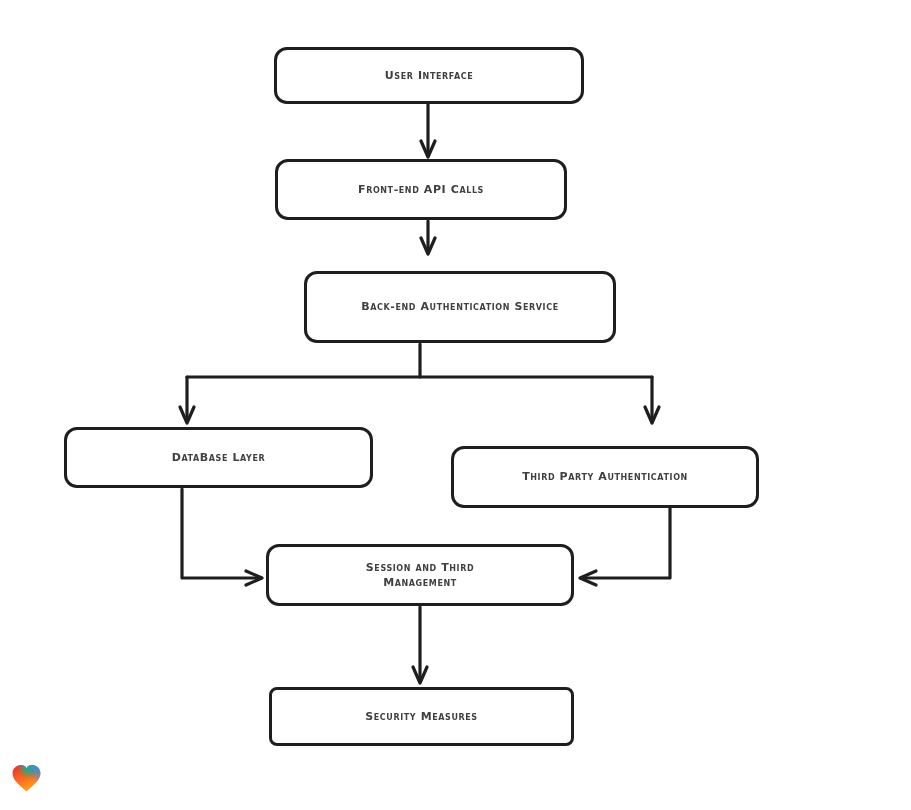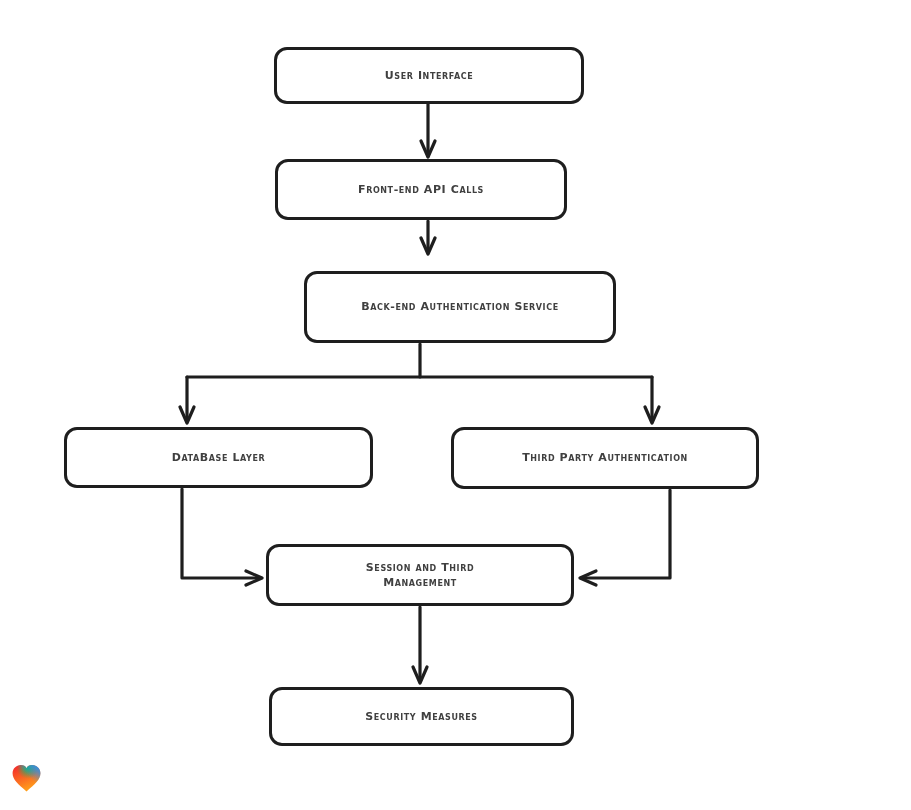--- a/index.html
+++ b/index.html
@@ -111,29 +111,29 @@
   </div>
 
   <div class="node" style="left:272px; top:271px; width:312px; height:72px;margin-left:32px;">
     <span class="node-label wrap-230">Back-end Authentication Service</span>
   </div>
 
   <div class="node" style="left:64px; top:427px; width:309px; height:61px;">
     <span class="node-label">DataBase Layer</span>
   </div>
 
-  <div class="node" style="left:451px; top:427px; width:308px; height:62px;">
+  <div class="node" style="left:451px; top:446px; width:308px; height:62px;">
     <span class="node-label">Third Party Authentication</span>
   </div>
 
   <div class="node" style="left:266px; top:544px; width:308px; height:62px;">
     <span class="node-label wrap-175">Session and Third Management</span>
   </div>
 
-  <div class="node" style="left:269px; top:687px; width:305px; height:59px;">
+  <div class="node" style="left:269px; top:687px; width:305px; height:59px;border-radius:8px;">
     <span class="node-label">Security Measures</span>
   </div>
 
   <svg class="brand-logo" viewBox="0 0 32 32" xmlns="http://www.w3.org/2000/svg">
     <defs>
       <linearGradient id="heartBase" x1="0" y1="0" x2="0.45" y2="1">
         <stop offset="0" stop-color="#f5222d"></stop>
         <stop offset="1" stop-color="#ff9f1a"></stop>
       </linearGradient>
       <radialGradient id="heartTeal" cx="0.55" cy="0.12" r="0.4">

